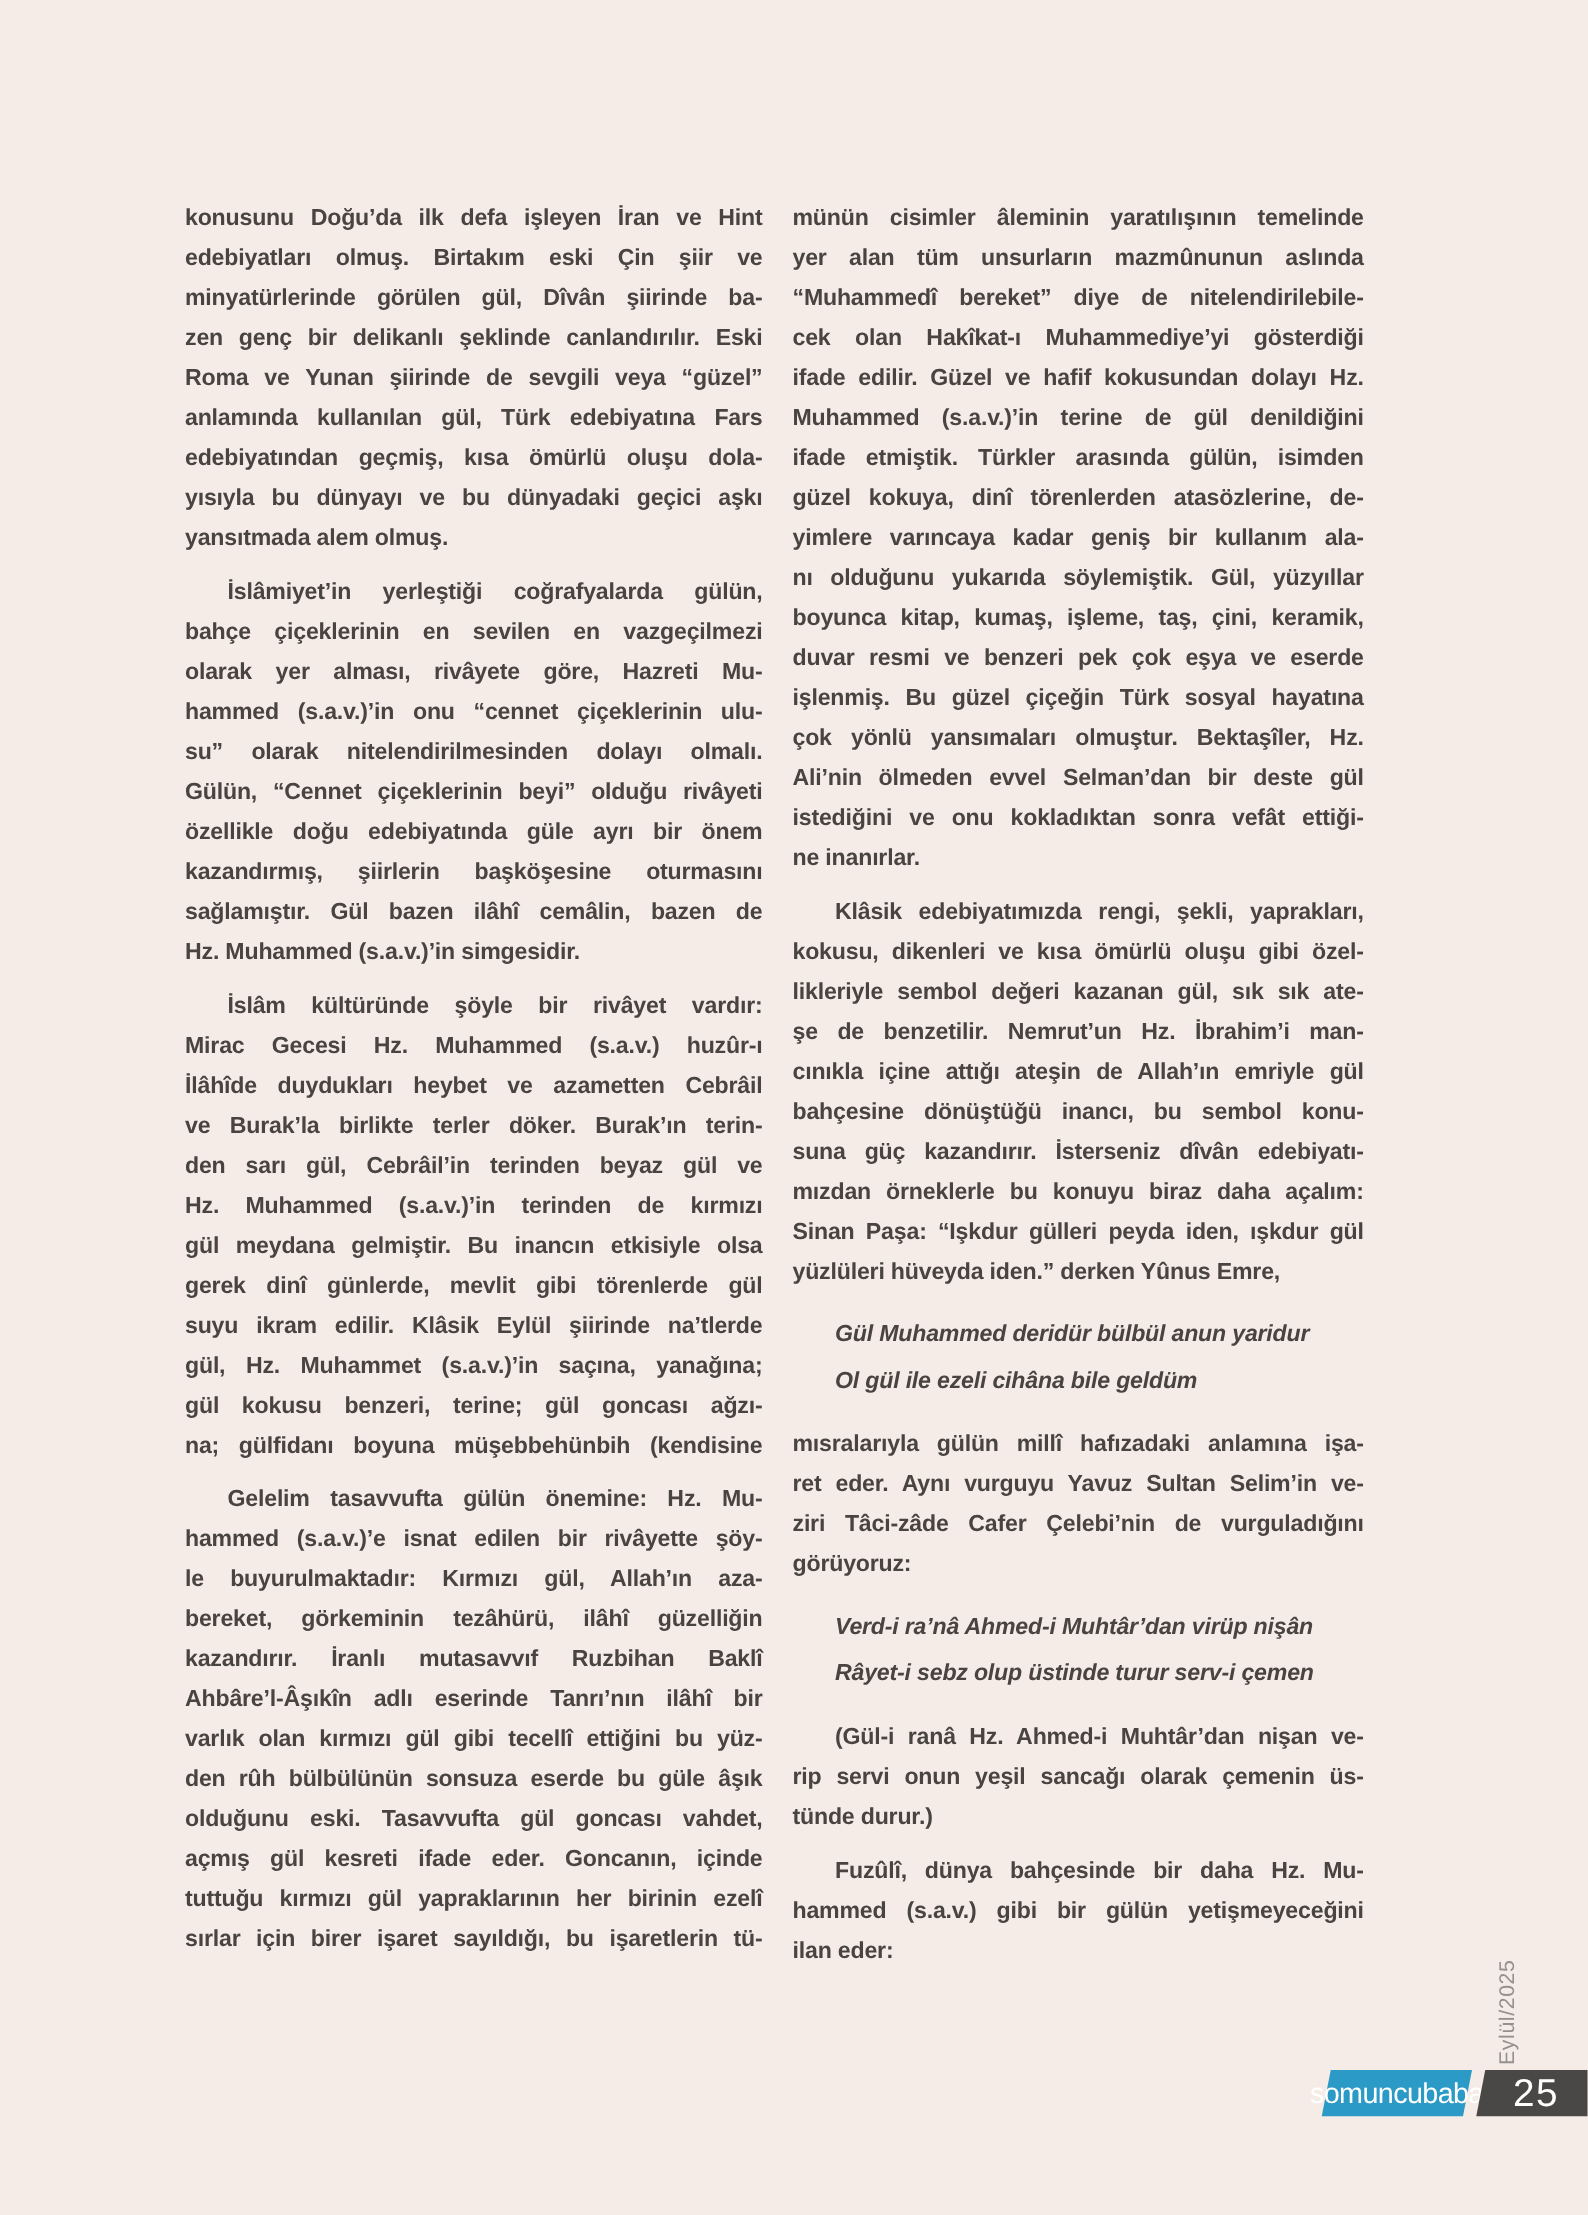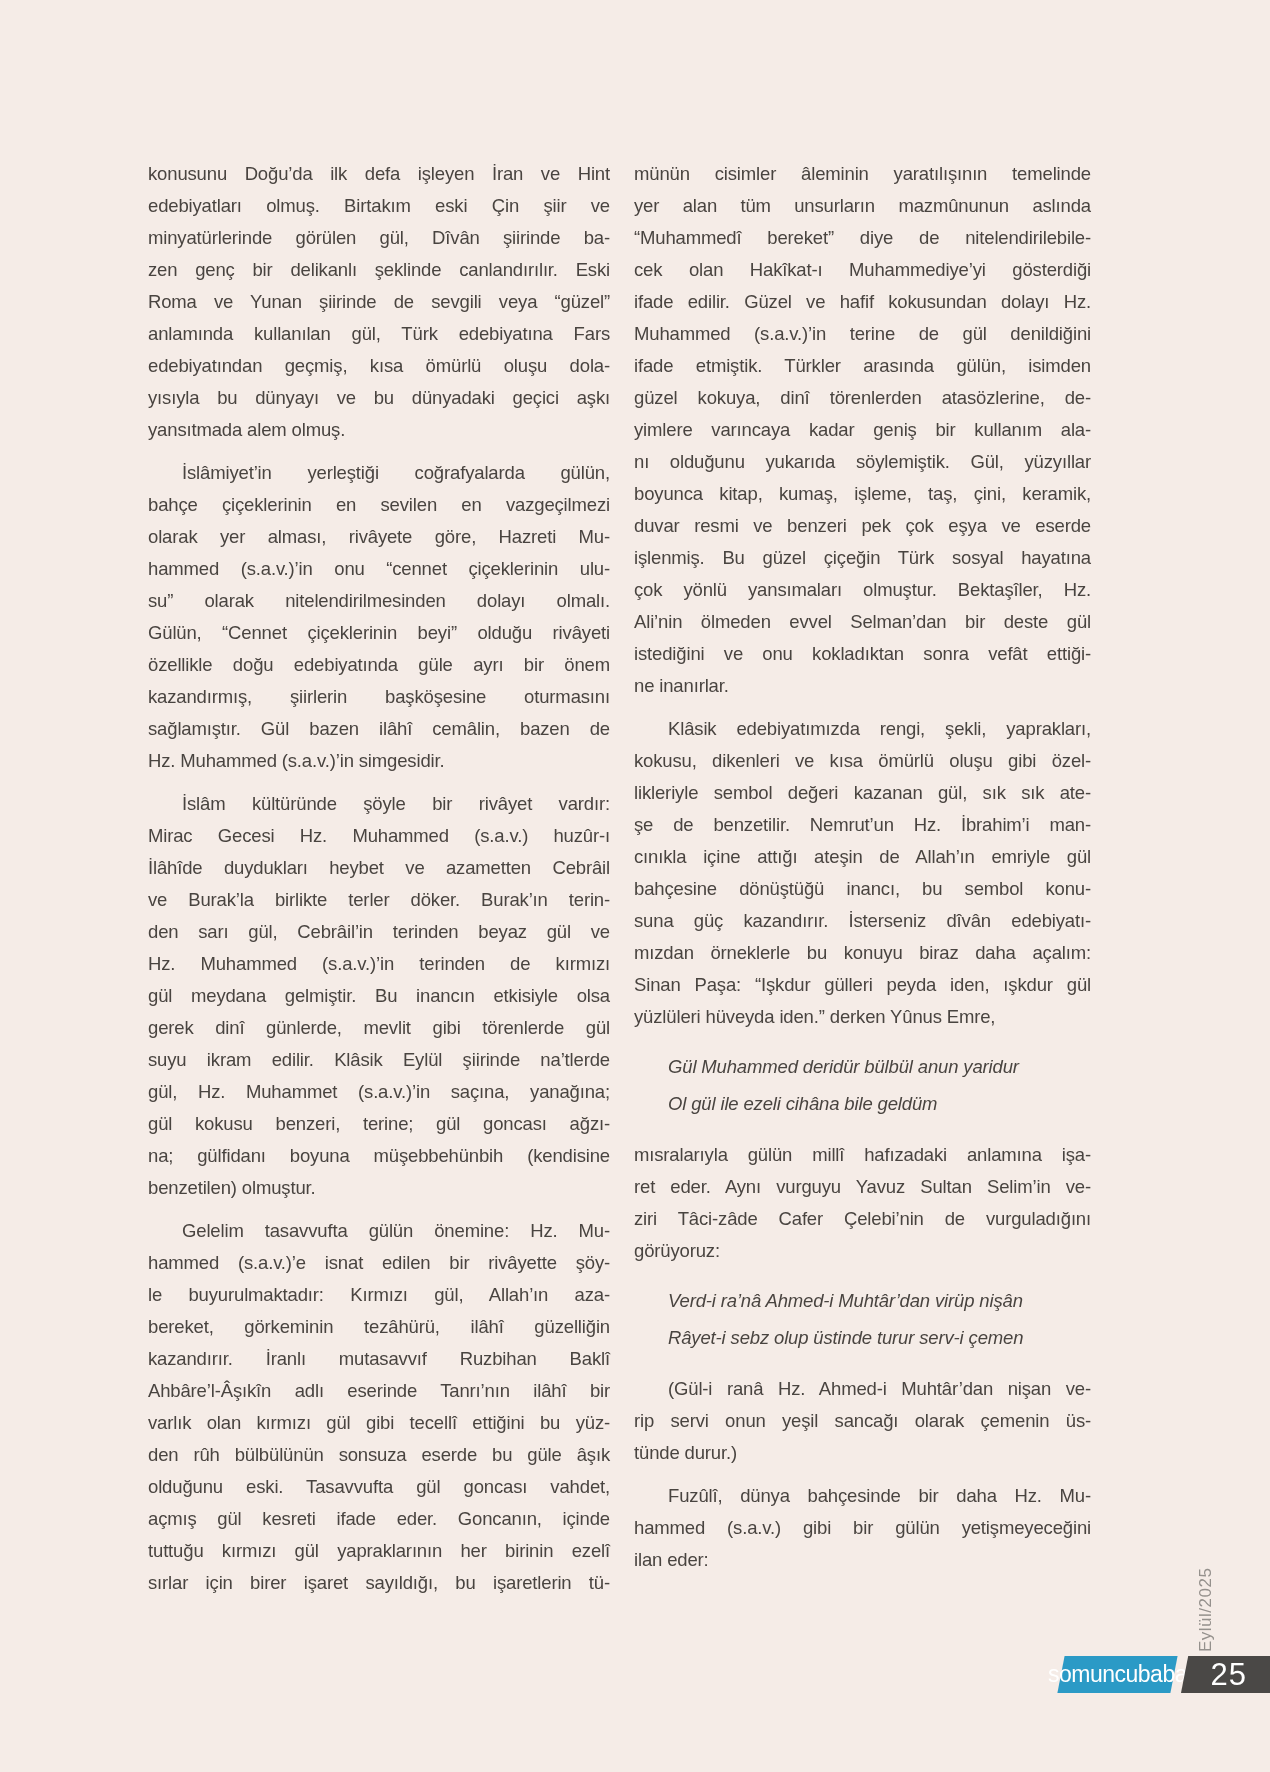--- a/index.html
+++ b/index.html
@@ -10,21 +10,21 @@
     background: #f5ece7;
     font-family: "Liberation Sans", sans-serif;
   }
   .content {
     position: absolute;
     left: 148px; top: 158px;
     display: flex;
     gap: 24px;
     color: #494440;
     font-size: 18.5px;
-    font-weight: 400;
+    font-weight: 700;
     letter-spacing: -0.15px;
   }
   .col { width: 462px; }
   .col.right { width: 457px; }
   .para { margin: 0 0 11px 0; }
   .para:last-child { margin-bottom: 14px; }
   .line { height: 32px; line-height: 32px; white-space: normal; }
   .line.jl { text-align: justify; text-align-last: justify; }
   .para.indent .line:first-child { text-indent: 34px; }
   .verse { margin: 15px 0 17px 0; font-style: italic; }
@@ -109,21 +109,20 @@
         <div class="line jl">İlâhîde duydukları heybet ve azametten Cebrâil</div>
         <div class="line jl">ve Burak’la birlikte terler döker. Burak’ın terin-</div>
         <div class="line jl">den sarı gül, Cebrâil’in terinden beyaz gül ve</div>
         <div class="line jl">Hz. Muhammed (s.a.v.)’in terinden de kırmızı</div>
         <div class="line jl">gül meydana gelmiştir. Bu inancın etkisiyle olsa</div>
         <div class="line jl">gerek dinî günlerde, mevlit gibi törenlerde gül</div>
         <div class="line jl">suyu ikram edilir. Klâsik Eylül şiirinde na’tlerde</div>
         <div class="line jl">gül, Hz. Muhammet (s.a.v.)’in saçına, yanağına;</div>
         <div class="line jl">gül kokusu benzeri, terine; gül goncası ağzı-</div>
         <div class="line jl">na; gülfidanı boyuna müşebbehünbih (kendisine</div>
-        <div class="line">benzetilen) olmuştur.</div>
       </div>
       <div class="para indent">
         <div class="line jl">Gelelim tasavvufta gülün önemine: Hz. Mu-</div>
         <div class="line jl">hammed (s.a.v.)’e isnat edilen bir rivâyette şöy-</div>
         <div class="line jl">le buyurulmaktadır: Kırmızı gül, Allah’ın aza-</div>
         <div class="line jl">bereket, görkeminin tezâhürü, ilâhî güzelliğin</div>
         <div class="line jl">kazandırır. İranlı mutasavvıf Ruzbihan Baklî</div>
         <div class="line jl">Ahbâre’l-Âşıkîn adlı eserinde Tanrı’nın ilâhî bir</div>
         <div class="line jl">varlık olan kırmızı gül gibi tecellî ettiğini bu yüz-</div>
         <div class="line jl">den rûh bülbülünün sonsuza eserde bu güle âşık</div>

